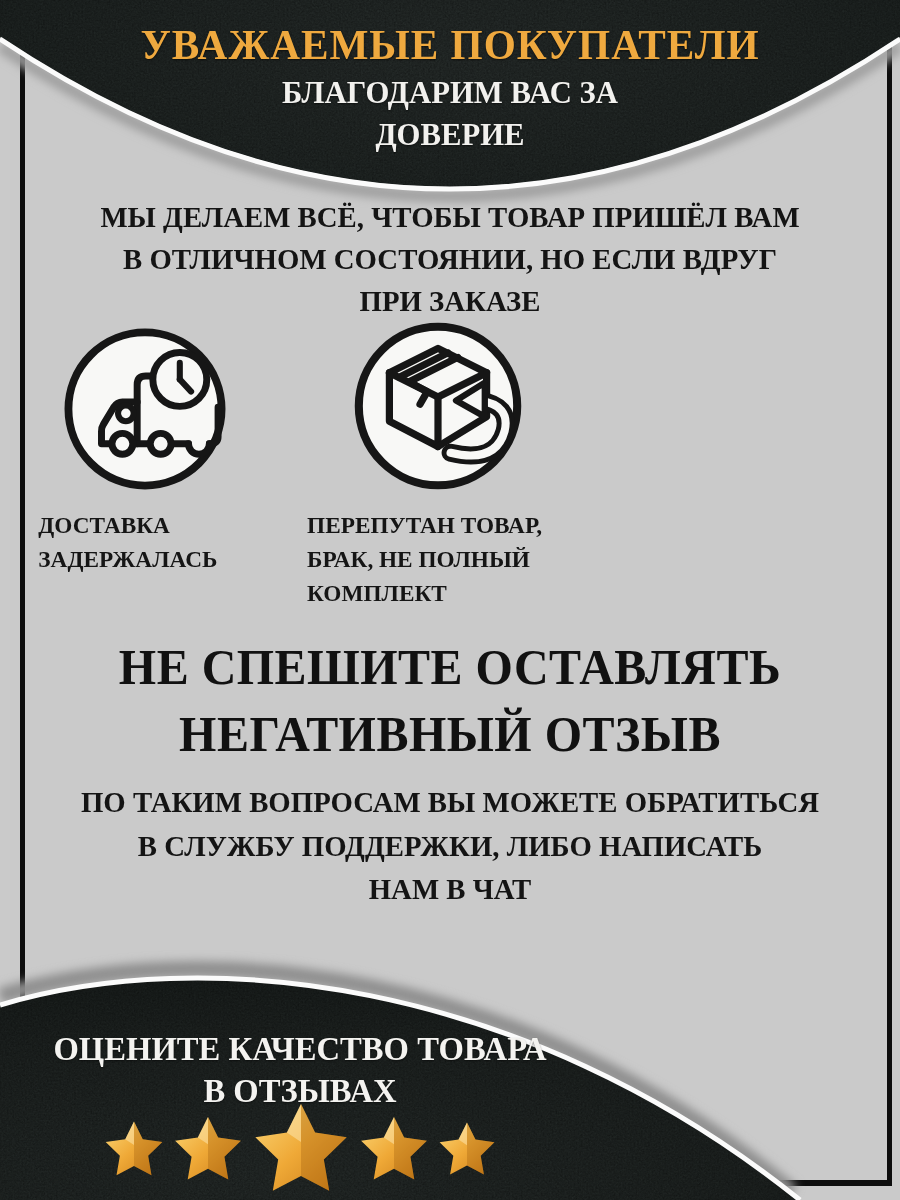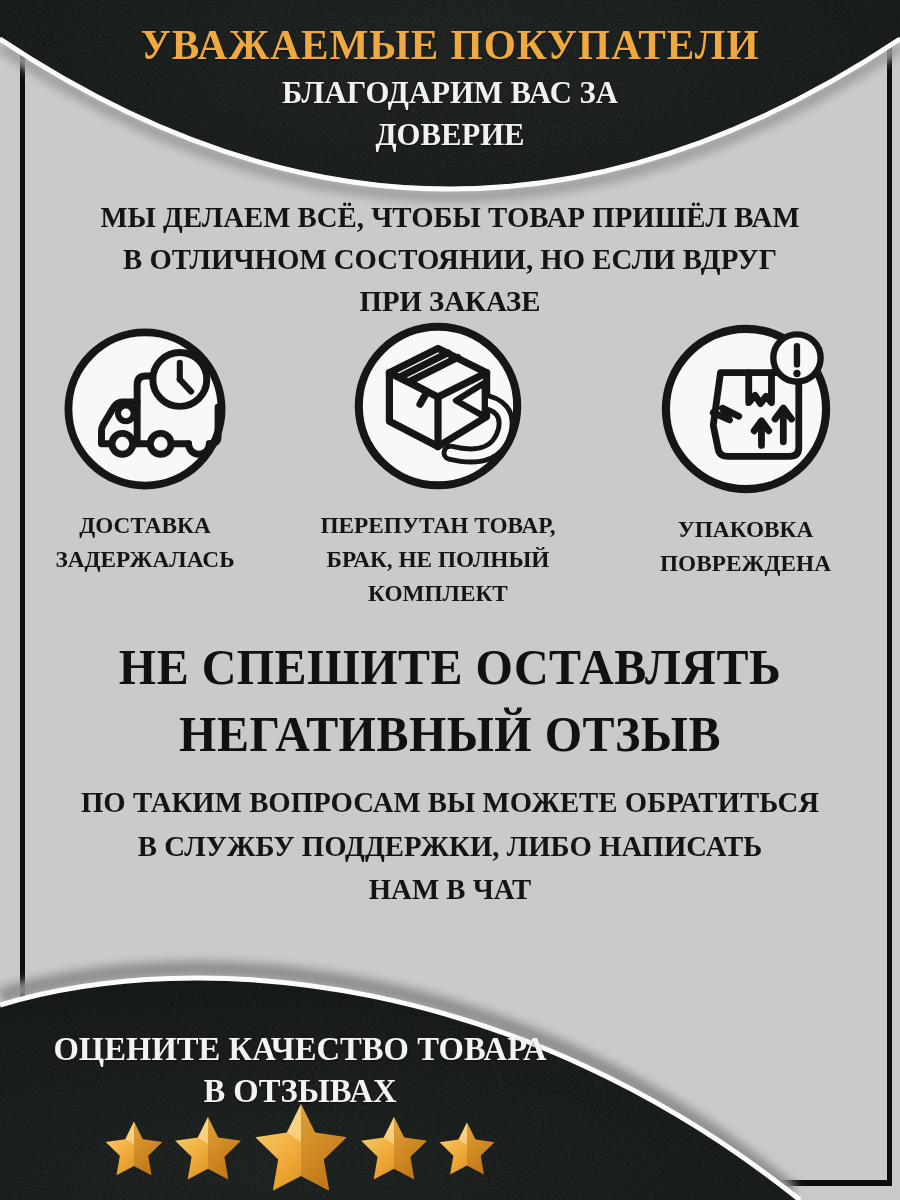--- a/index.html
+++ b/index.html
@@ -24,21 +24,21 @@
     z-index:1;
   }
   .blob-layer{position:absolute;left:0;top:0;z-index:2;pointer-events:none;}
   .content{position:absolute;left:0;top:0;width:900px;height:1200px;z-index:3;}
   .txt{position:absolute;left:0;width:100%;text-align:center;transform:scaleX(.96);transform-origin:50% 50%;}
   .gold-title{top:20px;font-size:43px;letter-spacing:1px;color:#efa93f;text-shadow:0 1px 2px rgba(0,0,0,.55);}
   .subtitle{top:72px;font-size:32px;line-height:1.3;color:#f2f1ee;text-shadow:0 1px 2px rgba(0,0,0,.5);}
   .intro{top:196px;font-size:30px;line-height:1.4;color:#141414;}
   .headline{top:634px;font-size:50px;line-height:1.33;letter-spacing:.5px;color:#111;}
   .support{top:780px;font-size:30px;line-height:1.45;color:#141414;}
-  .issue-col{position:absolute;text-align:center;}
+  .issue-col{position:absolute;}
   .issue-col .circle{display:block;margin:0 auto;}
   .issue-label{margin-top:12px;font-size:24px;line-height:1.42;color:#151515;transform:scaleX(.97);}
   .col-1{left:35px;top:322px;width:220px;}
   .col-2{left:303px;top:316px;width:270px;}
   .col-3{left:608px;top:318px;width:275px;}
   .footer-text{position:absolute;top:1028px;left:0;width:600px;text-align:center;
     font-size:34px;line-height:1.24;color:#f4f3f0;transform:scaleX(.96);
     text-shadow:0 1px 2px rgba(0,0,0,.5);}
   .stars-row{position:absolute;top:1098px;left:70px;width:460px;height:104px;
     display:flex;align-items:center;justify-content:center;gap:7px;}
@@ -148,41 +148,20 @@
         <path d="M114,152 Q164,164 174,128 Q181,99 146,94" fill="none" stroke="#f8f8f6" stroke-width="9" stroke-linecap="round"></path>
         <polygon points="152,74 120,94 152,112" fill="#f8f8f6" stroke="#161616" stroke-width="7" stroke-linejoin="round"></polygon>
       </svg>
       <div class="issue-label">
         <div>ПЕРЕПУТАН ТОВАР,</div>
         <div>БРАК, НЕ ПОЛНЫЙ</div>
         <div>КОМПЛЕКТ</div>
       </div>
     </div>
 
-    <div class="issue-col col-3">
-      <svg class="circle" width="182" height="182" viewBox="0 0 200 200">
-        <circle cx="100" cy="100" r="88" fill="#f8f8f6" stroke="#161616" stroke-width="9"></circle>
-        <g fill="none" stroke="#161616" stroke-width="7.5" stroke-linecap="round" stroke-linejoin="round">
-          <path d="M72,60 H148 Q158,60 158,70 V142 Q158,152 148,152 H80 Q70,152 69,142 L64,118 Z"></path>
-          <path d="M64,104 L82,112 L74,99 L92,108"></path>
-          <path d="M103,60 V93 L110,85 L116,94 L122,86 L128,93 V60"></path>
-          <path d="M117,140 V116"></path>
-          <path d="M109,124 L117,113 L125,124"></path>
-          <path d="M141,136 V101"></path>
-          <path d="M132,111 L141,99 L150,111"></path>
-        </g>
-        <circle cx="156" cy="44" r="26" fill="#f8f8f6" stroke="#161616" stroke-width="7"></circle>
-        <path d="M156,31 V51" fill="none" stroke="#161616" stroke-width="7" stroke-linecap="round"></path>
-        <circle cx="156" cy="61" r="4" fill="#161616"></circle>
-      </svg>
-      <div class="issue-label">
-        <div>УПАКОВКА</div>
-        <div>ПОВРЕЖДЕНА</div>
-      </div>
-    </div>
 
     <div class="txt headline">
       <div>НЕ СПЕШИТЕ ОСТАВЛЯТЬ</div>
       <div>НЕГАТИВНЫЙ ОТЗЫВ</div>
     </div>
 
     <div class="txt support">
       <div>ПО ТАКИМ ВОПРОСАМ ВЫ МОЖЕТЕ ОБРАТИТЬСЯ</div>
       <div>В СЛУЖБУ ПОДДЕРЖКИ, ЛИБО НАПИСАТЬ</div>
       <div>НАМ В ЧАТ</div>

